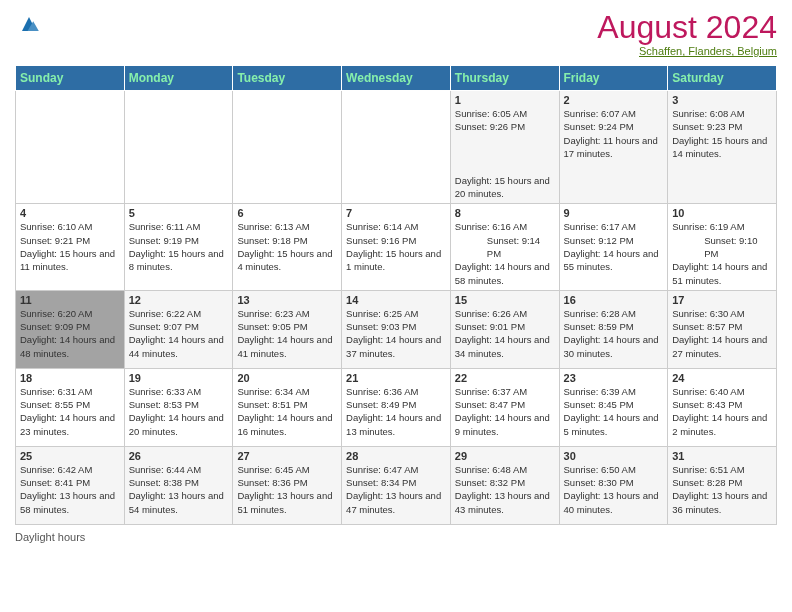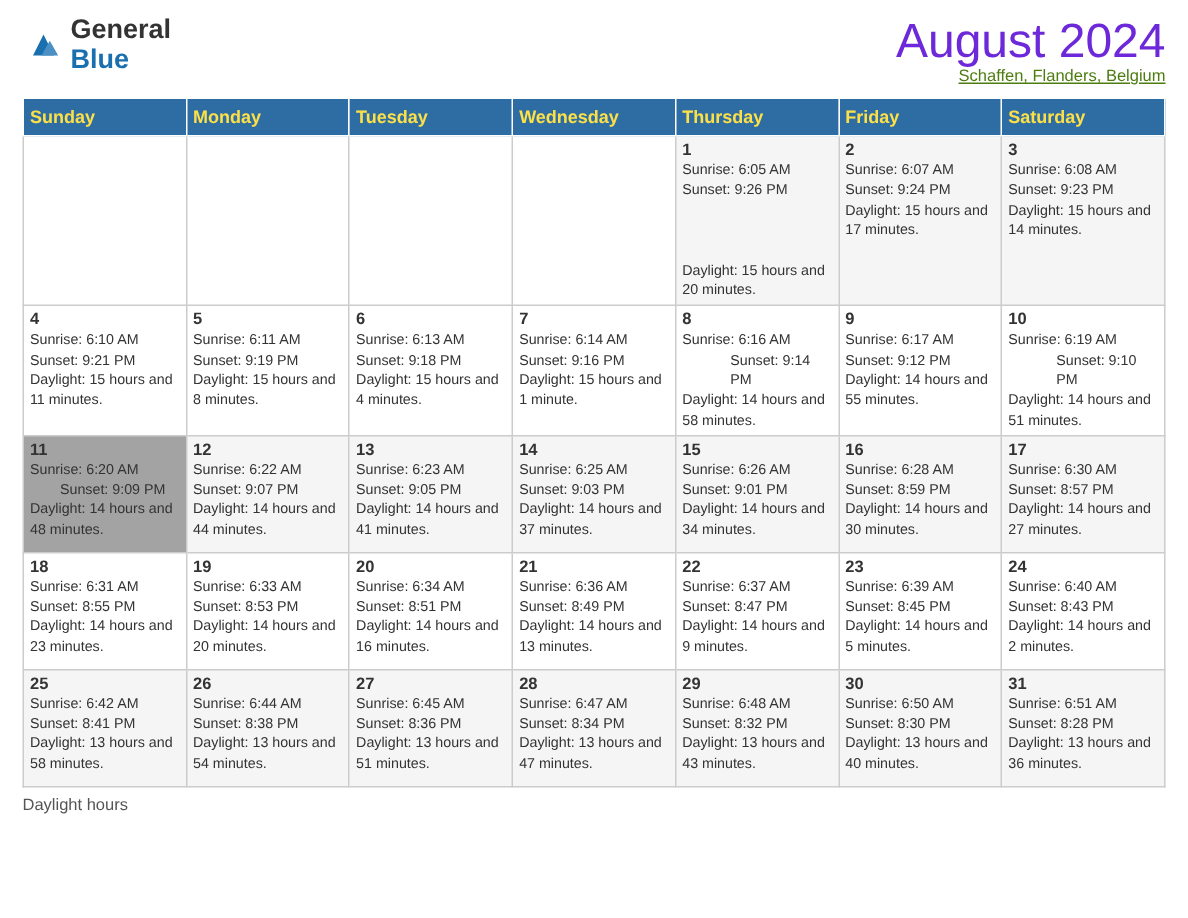--- a/index.html
+++ b/index.html
@@ -36,36 +36,36 @@
     .logo-icon {
       width: 28px;
       height: 28px;
     }
     .title-block {
       text-align: right;
     }
     .month-year {
       font-size: 32px;
       font-weight: normal;
-      color: #6d28d9;
+      color: #be185d;
       line-height: 1.1;
     }
     .location {
       font-size: 11px;
       color: #4d7c0f;
       text-decoration: underline;
     }
     table {
       width: 100%;
       border-collapse: collapse;
       table-layout: fixed;
     }
     thead th {
       background-color: #2e6da4;
-      color: #fde047;
+      color: #86efac;
       font-size: 12px;
       font-weight: bold;
       padding: 5px 4px;
       text-align: left;
       border: 1px solid #fff;
     }
     tbody td {
       vertical-align: top;
       border: 1px solid #ccc;
       padding: 3px 4px;
@@ -96,24 +96,20 @@
 </head>
 <body>
 
 <div class="container">
   <div class="header">
     <div class="logo">
       <svg class="logo-icon" viewBox="0 0 40 40" xmlns="http://www.w3.org/2000/svg">
         <polygon points="10,30 20,10 30,30" fill="#1a6faf"></polygon>
         <polygon points="18,30 26,16 34,30" fill="#4a90c4"></polygon>
       </svg>
-      <div class="logo-text">
-        <span class="logo-general">General</span><br>
-        <span class="logo-blue">Blue</span>
-      </div>
     </div>
     <div class="title-block">
       <div class="month-year">August 2024</div>
       <div class="location">Schaffen, Flanders, Belgium</div>
     </div>
   </div>
 
   <table>
     <thead>
       <tr>
@@ -135,21 +131,21 @@
           <td style="background: rgb(245, 245, 245);">
             <span class="day-num">1</span>
             <span style="display: block; line-height: 1.4;">Sunrise: 6:05 AM</span>
             <span style="display: block; line-height: 1.4;">Sunset: 9:26 PM</span>
             <span style="display: block; line-height: 1.4; margin-top: 40px;">Daylight: 15 hours and 20 minutes.</span>
           </td>
           <td style="background: rgb(245, 245, 245);">
             <span class="day-num">2</span>
             <span style="display: block; line-height: 1.4;">Sunrise: 6:07 AM</span>
             <span style="display: block; line-height: 1.4;">Sunset: 9:24 PM</span>
-            <span style="display: block; line-height: 1.4;">Daylight: 15 hours and 17 minutes.</span>
+            <span style="display: block; line-height: 1.4;">Daylight: 11 hours and 17 minutes.</span>
           </td>
           <td style="background: rgb(245, 245, 245);">
             <span class="day-num">3</span>
             <span style="display: block; line-height: 1.4;">Sunrise: 6:08 AM</span>
             <span style="display: block; line-height: 1.4;">Sunset: 9:23 PM</span>
             <span style="display: block; line-height: 1.4;">Daylight: 15 hours and 14 minutes.</span>
           </td>
         </tr>
         <tr>
           <td>
@@ -192,21 +188,21 @@
             <span class="day-num">10</span>
             <span style="display: block; line-height: 1.4;">Sunrise: 6:19 AM</span>
             <span style="display: block; line-height: 1.4; margin-left: 32px;">Sunset: 9:10 PM</span>
             <span style="display: block; line-height: 1.4;">Daylight: 14 hours and 51 minutes.</span>
           </td>
         </tr>
         <tr>
           <td style="background: #a3a3a3;">
             <span class="day-num">11</span>
             <span style="display: block; line-height: 1.4;">Sunrise: 6:20 AM</span>
-            <span style="display: block; line-height: 1.4; margin-left: 20px;">Sunset: 9:09 PM</span>
+            <span style="display: block; line-height: 1.4;">Sunset: 9:09 PM</span>
             <span style="display: block; line-height: 1.4;">Daylight: 14 hours and 48 minutes.</span>
           </td>
           <td style="background: rgb(245, 245, 245);">
             <span class="day-num">12</span>
             <span style="display: block; line-height: 1.4;">Sunrise: 6:22 AM</span>
             <span style="display: block; line-height: 1.4;">Sunset: 9:07 PM</span>
             <span style="display: block; line-height: 1.4;">Daylight: 14 hours and 44 minutes.</span>
           </td>
           <td style="background: rgb(245, 245, 245);">
             <span class="day-num">13</span>

